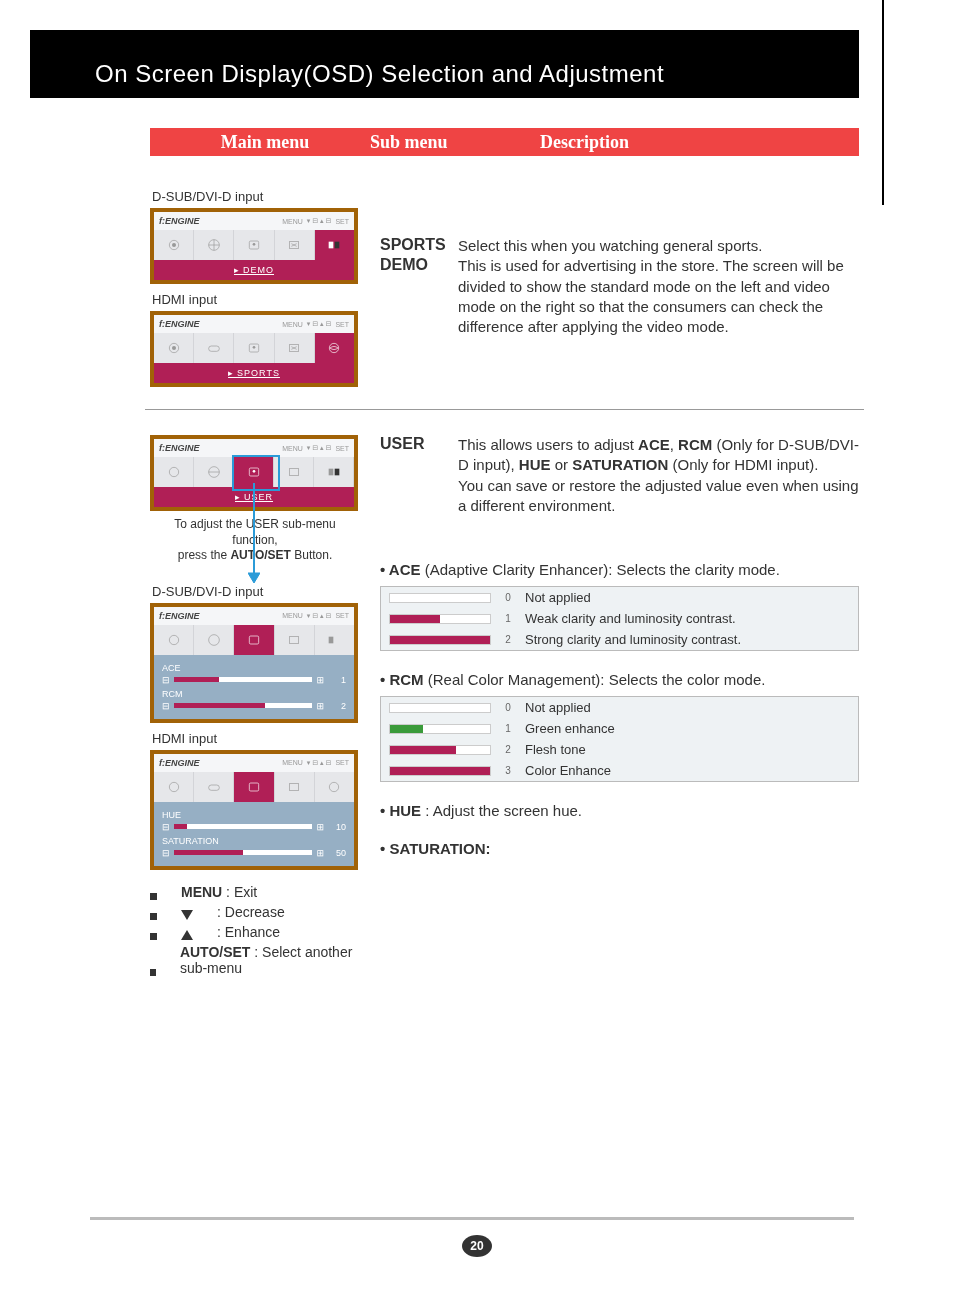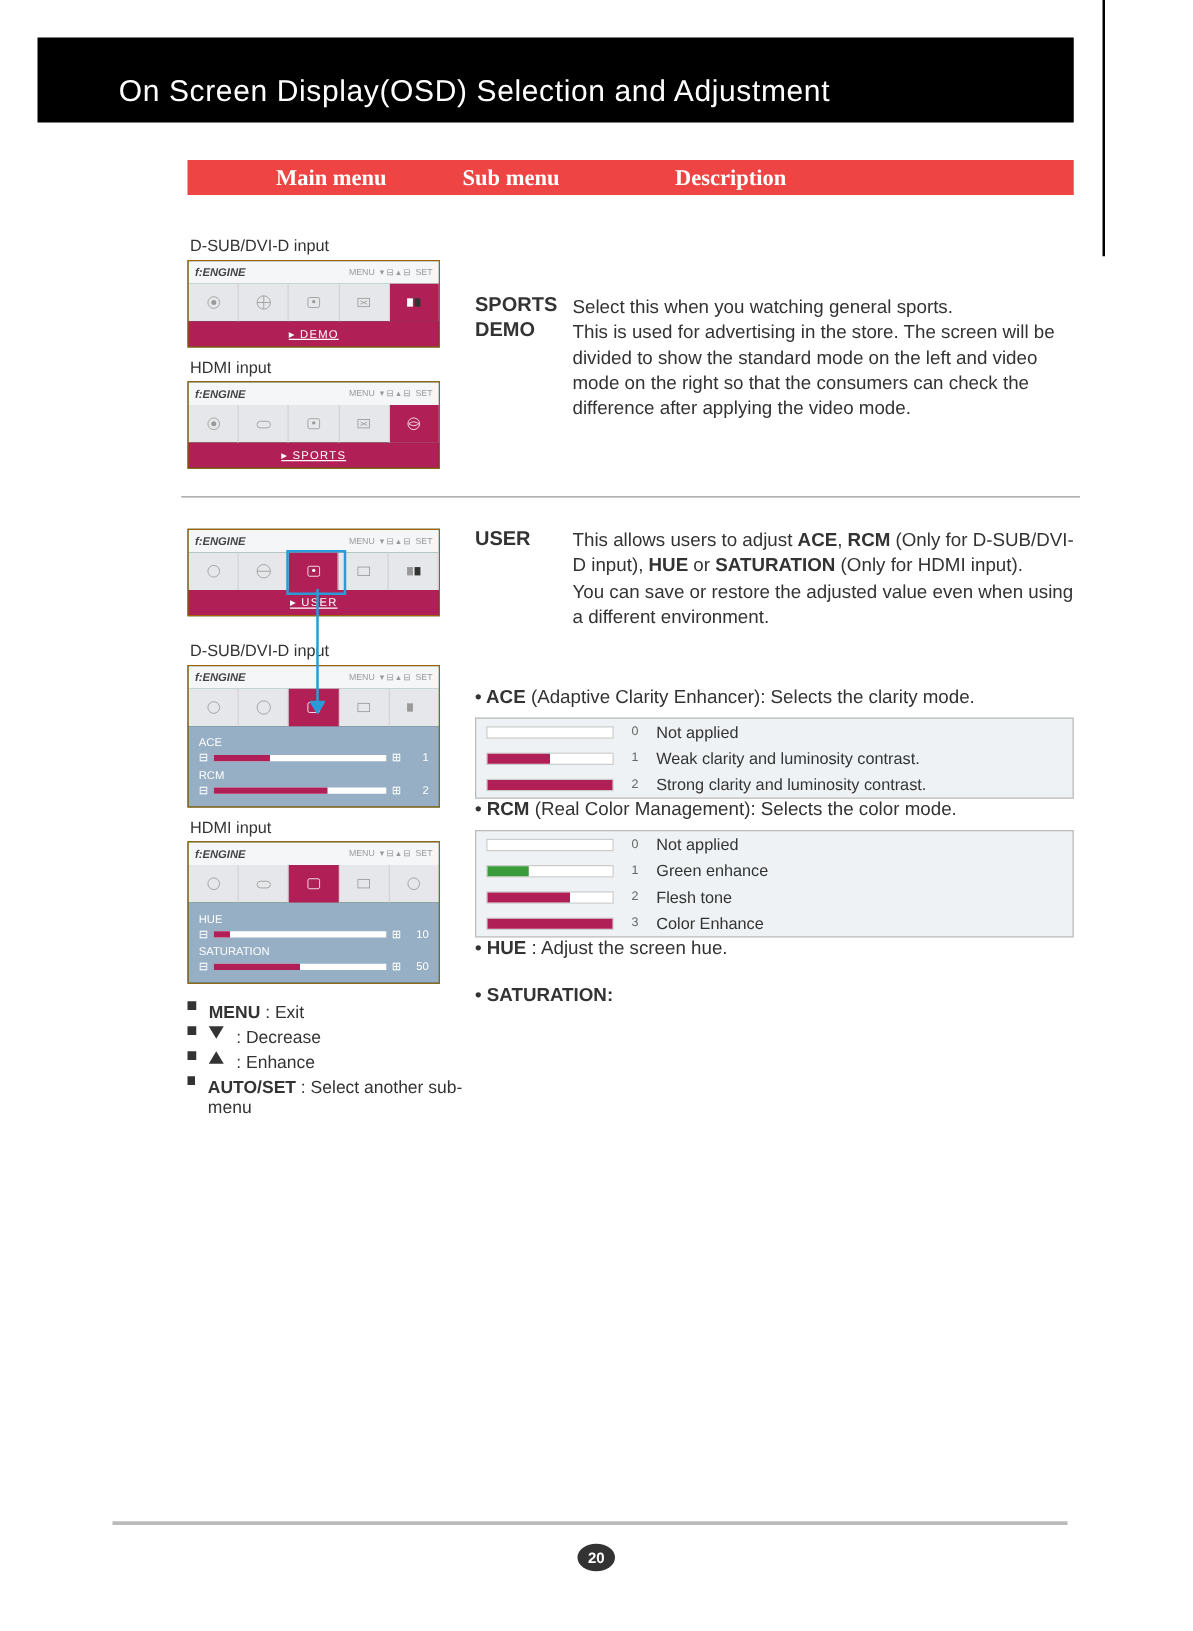--- a/index.html
+++ b/index.html
@@ -63,23 +63,23 @@
   .row {
     display: flex;
     margin-top: 25px;
   }
   .col-left { width: 230px; flex: 0 0 230px; }
   .col-mid { width: 78px; flex: 0 0 78px; font-weight: bold; font-size: 16px; }
   .col-right { flex: 1; font-size: 15px; line-height: 1.35; }
   .small-label { font-size: 13px; margin: 8px 0 4px 2px; }
   
   .osd {
-    border: 1px solid #a16207;
+    border: 4px solid #a16207;
     width: 200px;
-    background: #14532d;
+    background: #be185d;
     font-size: 9px;
     color: #888;
   }
   .osd-hdr {
     display: flex;
     align-items: center;
     height: 18px;
     background: #f5f6f8;
     padding: 0 5px;
     gap: 4px;
@@ -132,26 +132,26 @@
     stroke: #2b9bd8;
     fill: #2b9bd8;
   }
   .adjust-note { font-size: 12px; text-align: center; width: 210px; margin-top: 6px; line-height: 1.3;}
   hr.sep {
     border: none;
     border-top: 1px solid #999;
     margin: 22px -5px 0 -5px;
   }
   .bullets { font-size: 14px; margin-top: 14px; }
-  .bullets div { margin: 4px 0; display:flex; align-items:flex-start; gap:10px;}
+  .bullets div { margin: 4px 0; display:flex; align-items:flex-end; gap:24px;}
   .bullets .sq { width:7px; height:7px; background:#333; display:inline-block;}
   .bullets .tri { width:0; height:0; border-left:6px solid transparent; border-right:6px solid transparent;}
   .bullets .tri.down { border-top:10px solid #333;}
   .bullets .tri.up { border-bottom:10px solid #333;}
-  .sub-heading { font-size: 15px; }
+  .sub-heading { font-size: 15px; margin-top: 20px;}
   .sub-heading .b { font-weight: bold; }
   .tbl {
     border: 1px solid #bbb;
     background: #eef2f4;
     margin-top: 8px;
     font-size: 13px;
   }
   .tbl .trow { display:flex; align-items:center; padding: 3px 8px; gap:10px;}
   .tbl .sl { width: 100px; height: 8px; position:relative; background:#fff; border:1px solid #ccc;}
   .tbl .sl .f { position:absolute; left:0; top:0; bottom:0; background:#b01f56;}
@@ -340,20 +340,24 @@
             <div class="cell">
                 <svg viewBox="0 0 24 24">
                   <rect x="4" y="7" width="7" height="10" fill="currentColor"></rect>
                   <rect x="13" y="7" width="7" height="10" fill="#333"></rect>
                 </svg>
               </div>
             <div class="highlight-box" style="left:78px; top:-2px; width:44px; height:32px;"></div>
           </div>
           <div class="osd-foot">▸ USER</div>
         </div>
+        <div class="adjust-note">
+          <span>To adjust the USER sub-menu function,</span><br>
+          <span>press the </span><b>AUTO/SET</b><span> Button.</span>
+        </div>
         <svg style="position:absolute; left:98px; top:48px;" width="12" height="100" class="arrow-down">
             <line x1="6" y1="0" x2="6" y2="92" stroke="#2b9bd8" stroke-width="2"></line>
             <polygon points="0,90 12,90 6,100"></polygon>
           </svg>
 
         <div class="small-label" style="margin-top:20px;">D-SUB/DVI-D input</div>
         <div class="osd">
           <div class="osd-hdr">
             <span class="brand">f:ENGINE</span>
               <span class="sp"></span>

